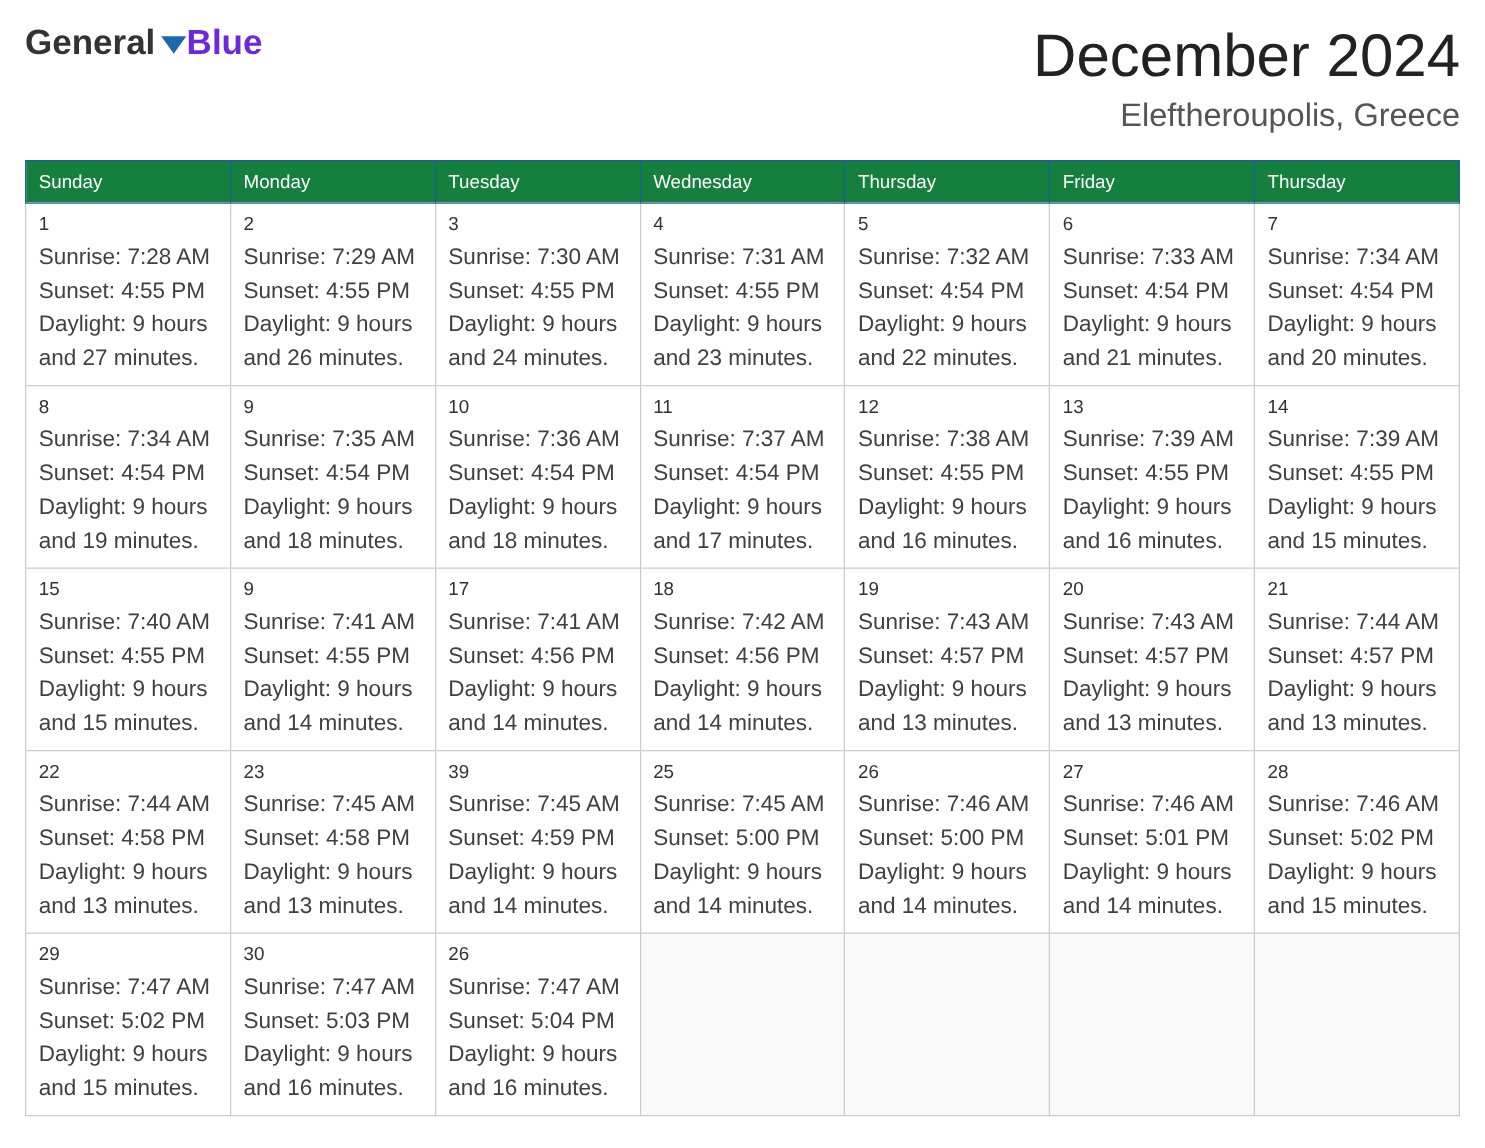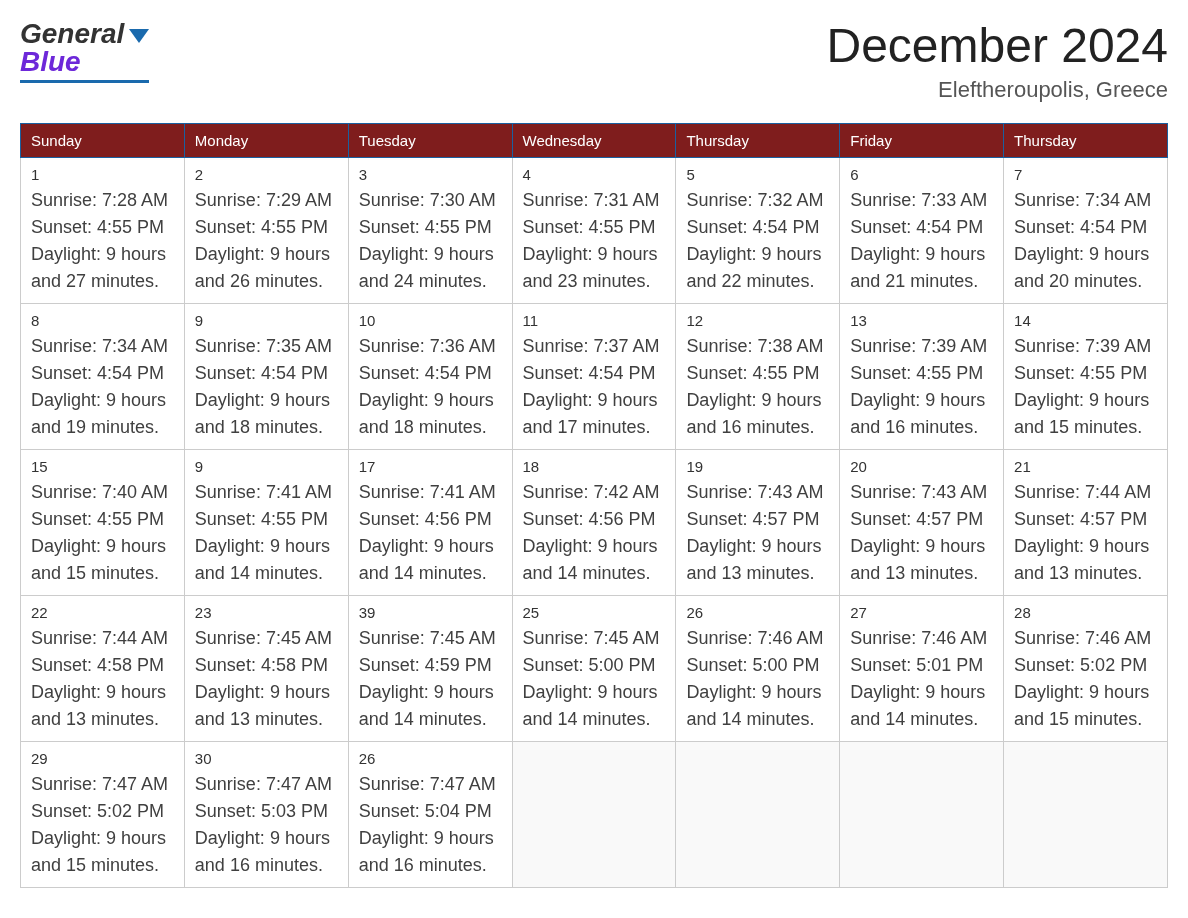--- a/index.html
+++ b/index.html
@@ -11,23 +11,22 @@
       padding: 20px;
     }
     .header {
       display: flex;
       justify-content: space-between;
       align-items: flex-start;
       margin-bottom: 20px;
     }
     .logo {
       display: flex;
-      flex-direction: column;
-      align-items: flex-start;
-      font-style: italic;
+      flex-direction: row;
+      align-items: flex-end;
     }
     .logo-general {
       font-size: 28px;
       font-weight: bold;
       color: #333;
       line-height: 1;
     }
     .logo-blue {
       font-size: 28px;
       font-weight: bold;
@@ -43,31 +42,31 @@
     .title-block {
       text-align: right;
     }
     .month-title {
       font-size: 48px;
       font-weight: normal;
       color: #222;
       line-height: 1.1;
     }
     .location {
-      font-size: 22px;
+      font-size: 26px;
       color: #555;
       margin-top: 4px;
     }
     table {
       width: 100%;
       border-collapse: collapse;
       table-layout: fixed;
     }
     th {
-      background: #7f1d1d;
+      background: #15803d;
       color: #ffffff;
       text-align: left;
       padding: 8px 10px;
       font-size: 15px;
       font-weight: normal;
       border: 1px solid #1a60a0;
     }
     td {
       vertical-align: top;
       padding: 8px 10px;

